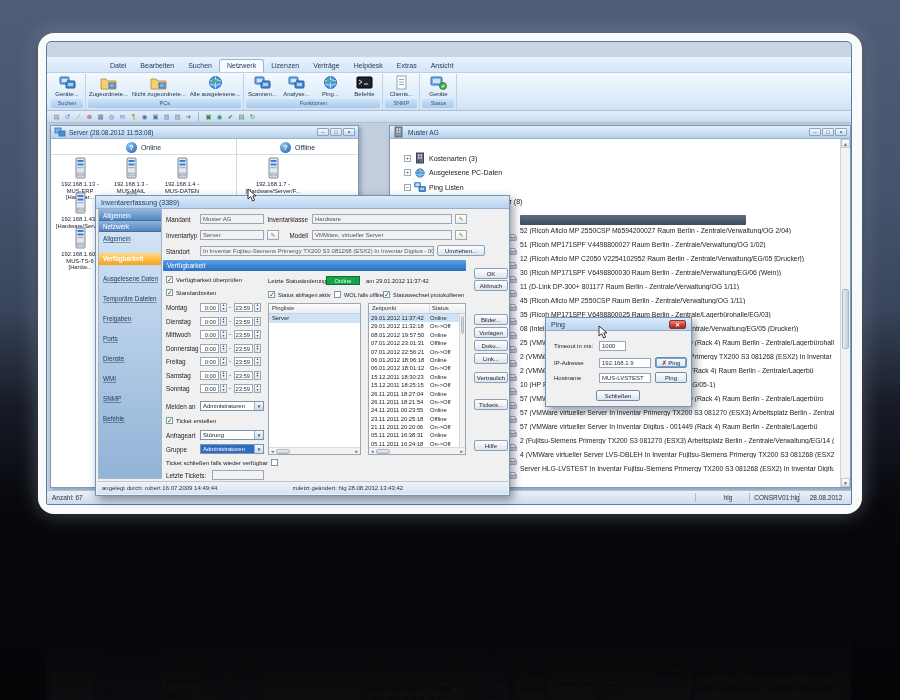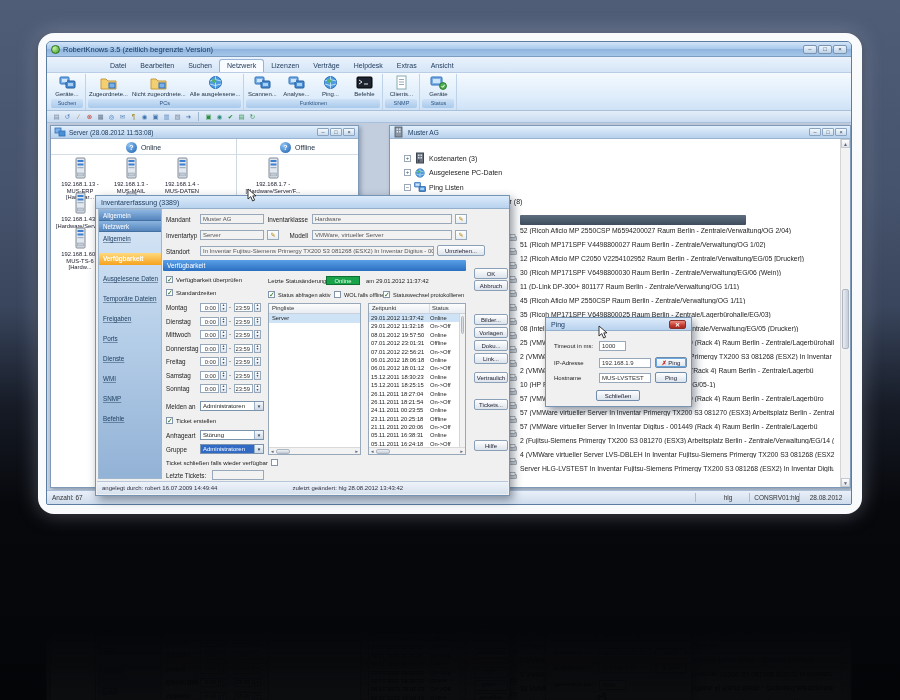--- a/index.html
+++ b/index.html
@@ -124,29 +124,20 @@
     filter:brightness(.34) saturate(.8) blur(.7px);opacity:.85;
     -webkit-mask-image:linear-gradient(180deg,rgba(0,0,0,.9),rgba(0,0,0,.3) 40%,transparent 78%);
     mask-image:linear-gradient(180deg,rgba(0,0,0,.9),rgba(0,0,0,.3) 40%,transparent 78%);}
 </style>
 </head>
 <body>
 
 <div id="screen">
   <div class="app">
 
-    <div class="titlebar">
-      <span class="orb"></span>
-      <span>RobertKnows 3.5 (zeitlich begrenzte Version)</span>
-      <span class="winbtns">
-        <span class="wbtn">–</span>
-        <span class="wbtn">□</span>
-        <span class="wbtn">×</span>
-      </span>
-    </div>
 
     <div class="menubar" id="menubar">
         <div class="menuitem">Datei</div>
         <div class="menuitem">Bearbeiten</div>
         <div class="menuitem">Suchen</div>
         <div class="menuitem active">Netzwerk</div>
         <div class="menuitem">Lizenzen</div>
         <div class="menuitem">Verträge</div>
         <div class="menuitem">Helpdesk</div>
         <div class="menuitem">Extras</div>

